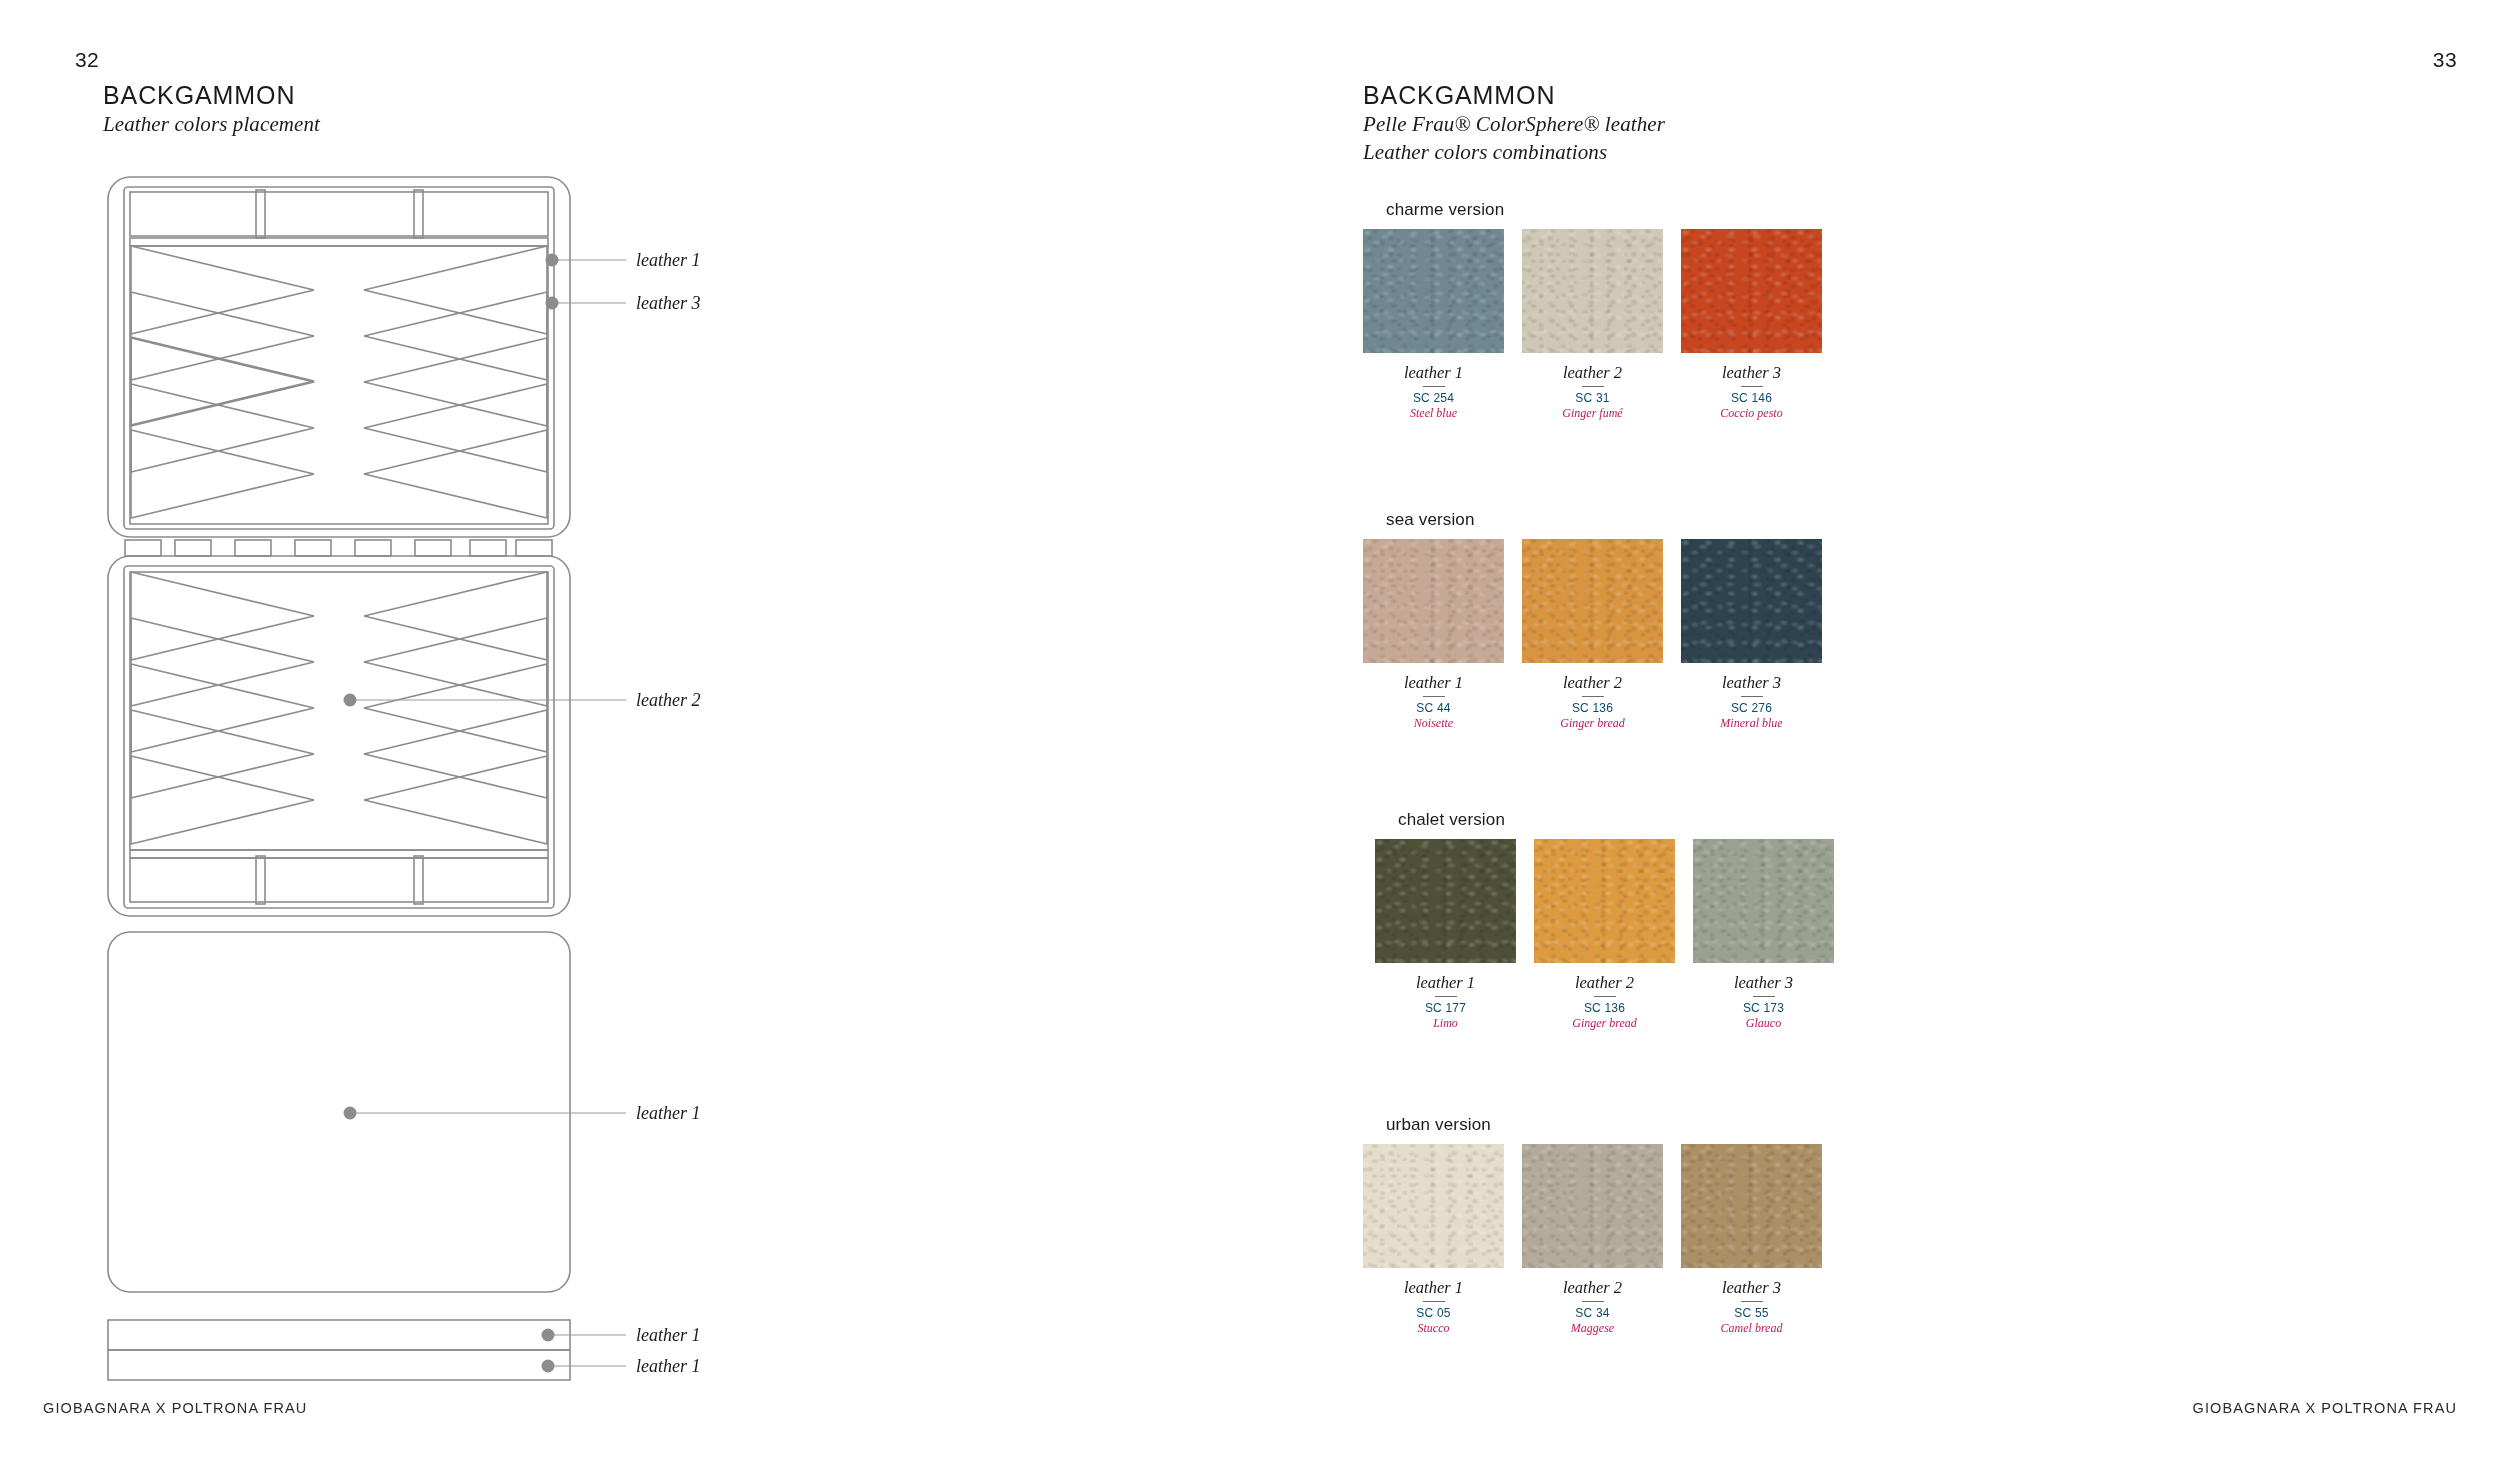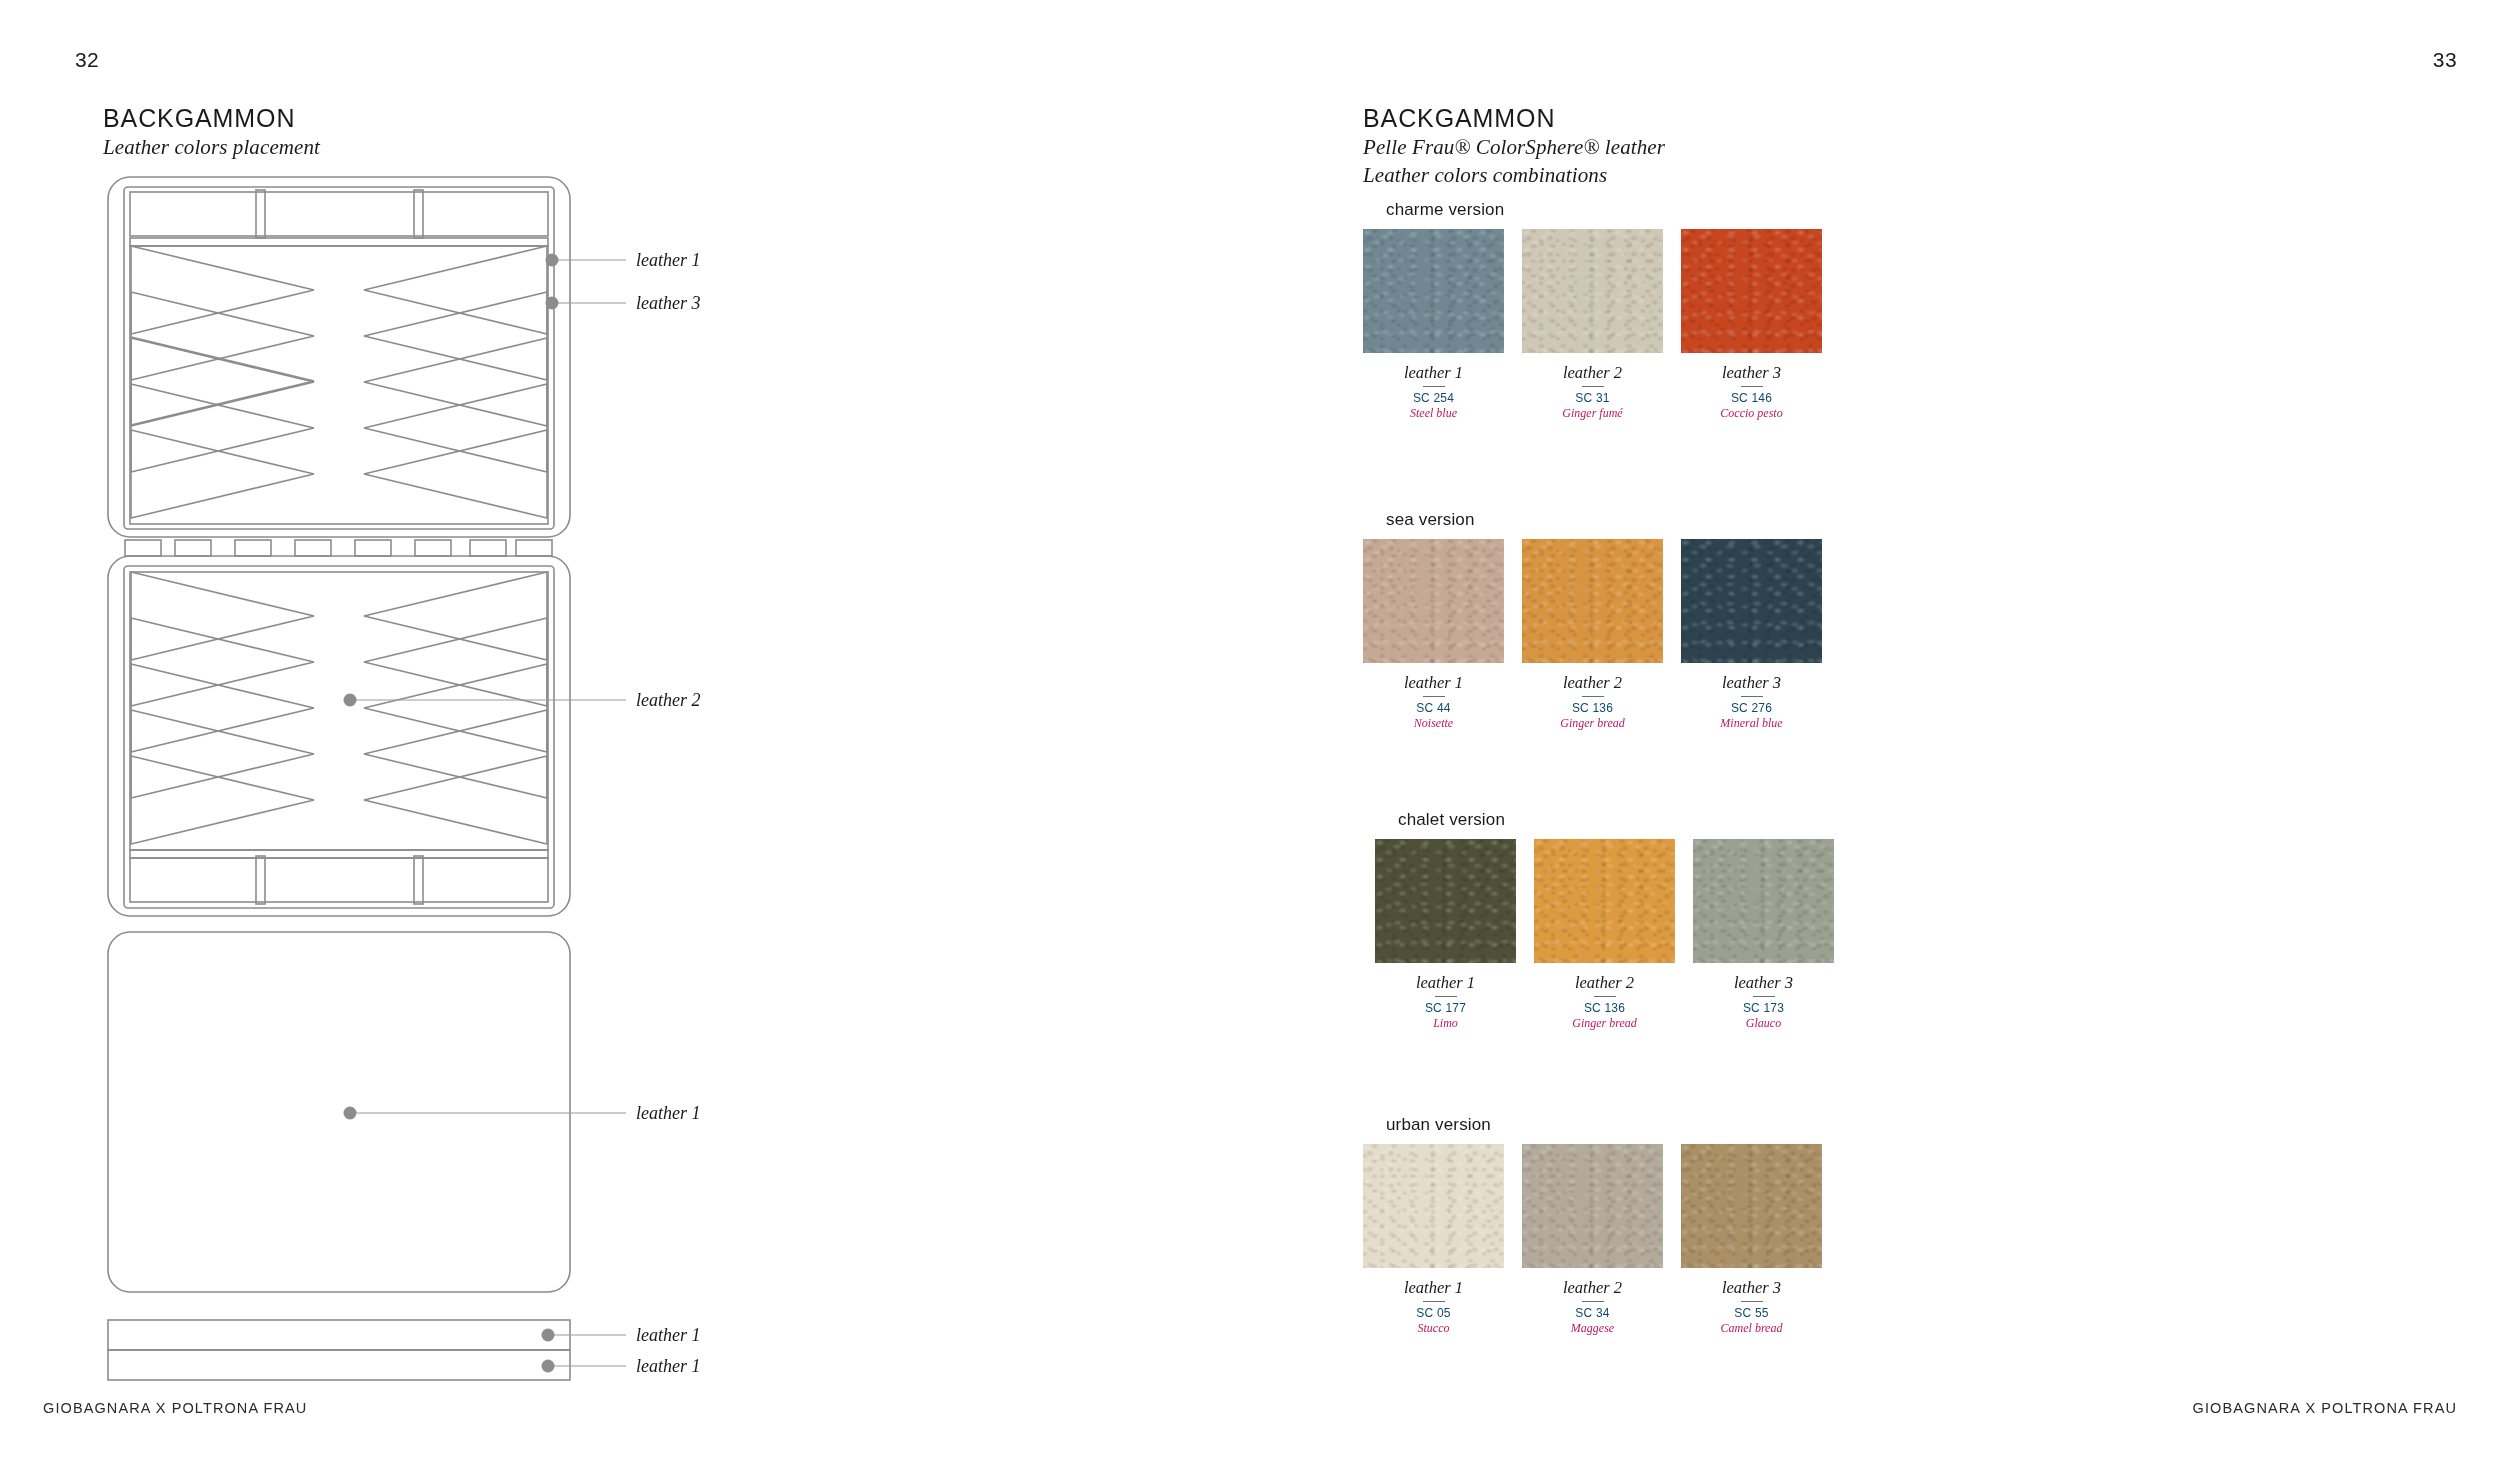--- a/index.html
+++ b/index.html
@@ -16,21 +16,21 @@
   .page-right { left:1250px; }
 
   .folio {
     position:absolute; top:48px;
     font-family:"Liberation Sans", sans-serif;
     font-size:21px; font-weight:400; letter-spacing:0.4px; color:#1a1a1a;
   }
   .folio-left  { left:36px;margin-left:39px; }
   .folio-right { right:43px; }
 
-  .titleblock { position:absolute;margin-top:23px; }
+  .titleblock { position:absolute; }
   .titleblock .maintitle {
     font-family:"Liberation Sans", sans-serif;
     font-size:25px; font-weight:400; letter-spacing:0.9px;
     color:#1a1a1a; line-height:1.25;
   }
   .titleblock .subtitle {
     font-family:"Liberation Serif", serif;
     font-style:italic; font-size:21px; color:#1a1a1a;
     line-height:1.32; letter-spacing:0.1px;
   }

